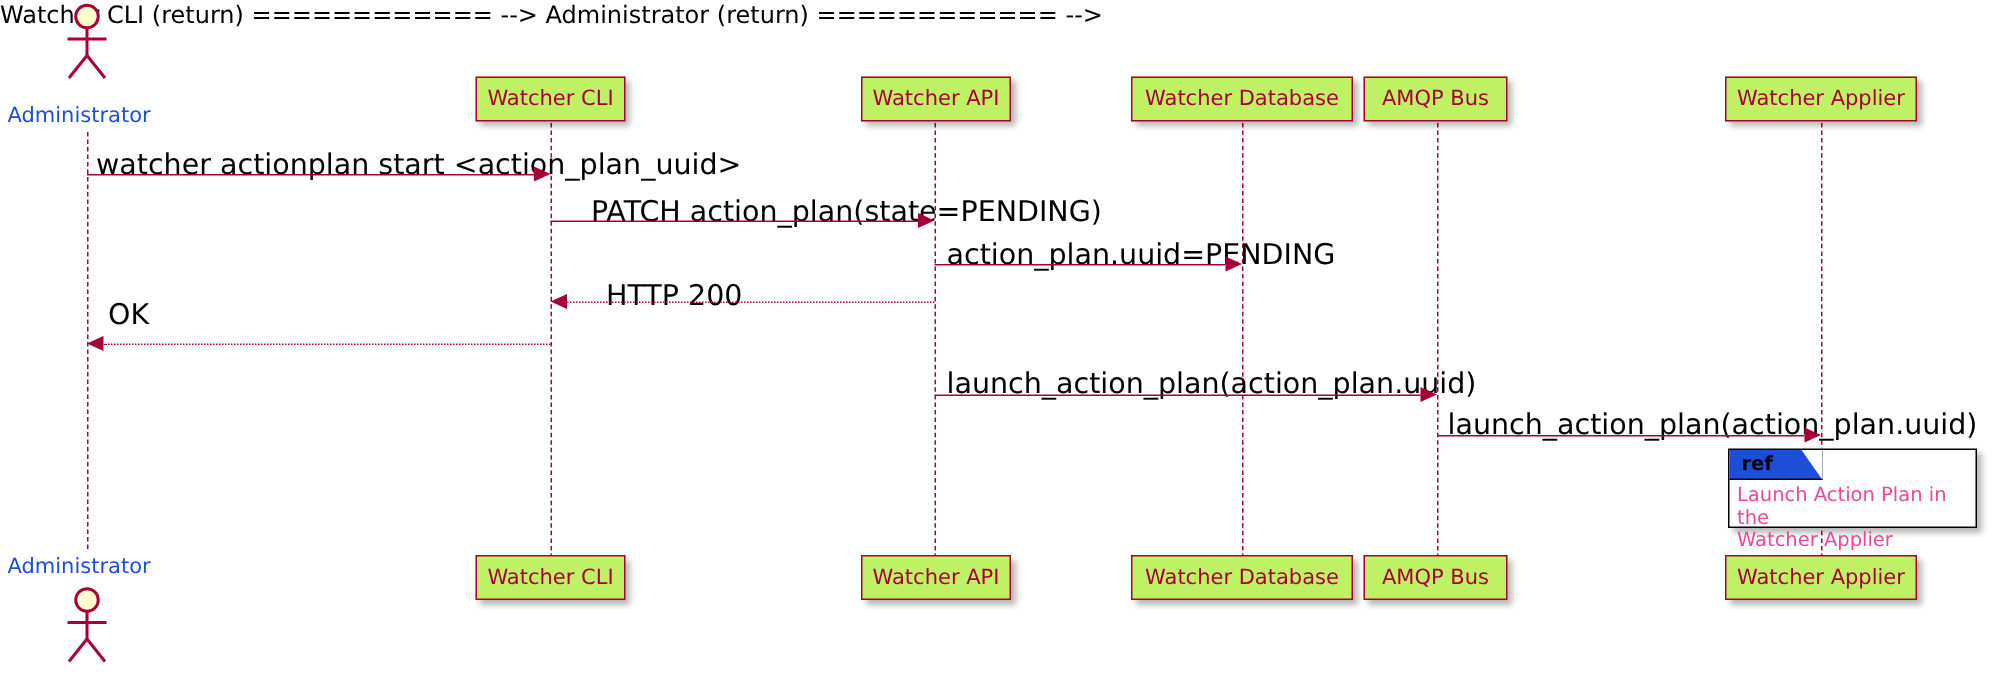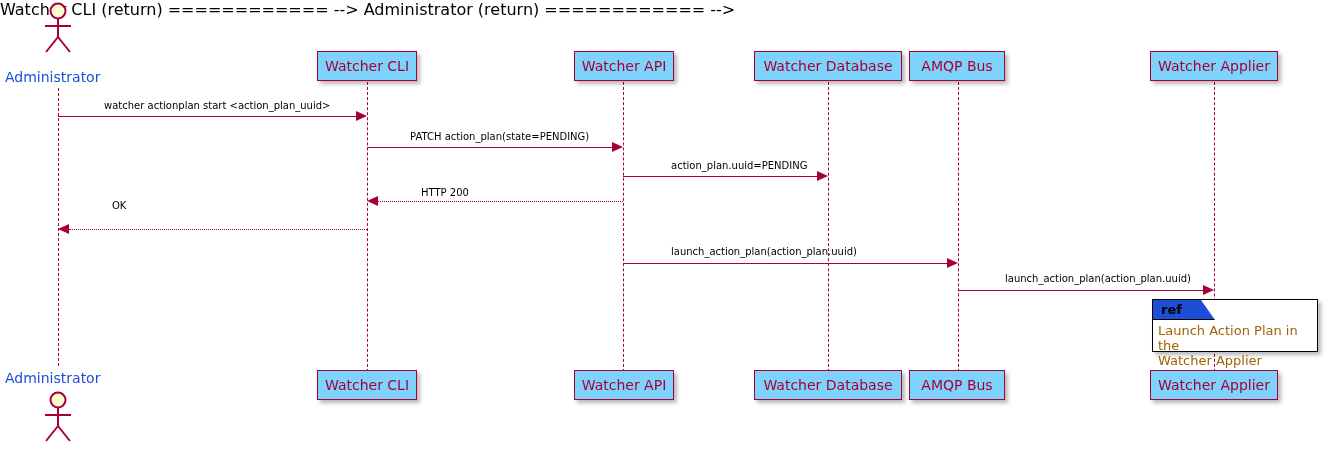--- a/index.html
+++ b/index.html
@@ -18,21 +18,21 @@
     overflow: hidden;
   }
   .lifeline {
     position: absolute;
     width: 0;
     border-left: 1px dashed #A80036;
     top: 0;
   }
   .pbox {
     position: absolute;
-    background: #7dd3fc;
+    background: #bef264;
     border: 1.5px solid #A80036;
     box-sizing: border-box;
     font-size: 14px;
     color: #A80036;
     text-align: center;
     line-height: 1;
     white-space: nowrap;
     box-shadow: 3px 3px 4px rgba(0,0,0,0.28);
     display: flex;
     align-items: center;
@@ -69,25 +69,24 @@
     border-bottom: 5px solid transparent;
     border-left: 11px solid #A80036;
   }
   .arrowhead.left {
     border-top: 5px solid transparent;
     border-bottom: 5px solid transparent;
     border-right: 11px solid #A80036;
   }
   .msg-label {
     position: absolute;
-    font-size: 10px;
+    font-size: 19px;
     color: #000000;
     white-space: nowrap;
     line-height: 1;
-    margin-left: 40px;
   }
   .refbox {
     position: absolute;
     background: #FFFFFF;
     border: 1.5px solid #000000;
     box-sizing: border-box;
     box-shadow: 3px 3px 4px rgba(0,0,0,0.28);
   }
   .reftab {
     position: absolute;
@@ -108,21 +107,21 @@
     position: absolute;
     top: 0;
     width: 0;
     height: 0;
     border-top: 20px solid #FFFFFF;
     border-left: 14px solid transparent;
   }
   .refbody {
     position: absolute;
     font-size: 13px;
-    color: #a16207;
+    color: #ec4899;
     line-height: 15px;
     white-space: pre-line;
   }
 </style>
 </head>
 <body>
 
 <div id="diagram">
 
   
@@ -159,31 +158,31 @@
   <div class="pbox top-label" style="left:1150px; top:51px; width:128px; height:30px;">
     <span>Watcher Applier</span>
   </div>
 
   
   <div class="msg-label" style="left:64px; top:101px;">watcher actionplan start &lt;action_plan_uuid&gt;</div>
   <div class="msg-line" style="left:58px; top:116px; width:298px;"></div>
   <div class="arrowhead right" style="left:356px; top:111px;"></div>
 
   
-  <div class="msg-label" style="left:370px; top:132px;">PATCH action_plan(state=PENDING)</div>
+  <div class="msg-label" style="left:394px; top:132px;">PATCH action_plan(state=PENDING)</div>
   <div class="msg-line" style="left:367px; top:147px; width:245px;"></div>
   <div class="arrowhead right" style="left:612px; top:142px;"></div>
 
   
   <div class="msg-label" style="left:631px; top:161px;">action_plan.uuid=PENDING</div>
   <div class="msg-line" style="left:623px; top:176px; width:194px;"></div>
   <div class="arrowhead right" style="left:817px; top:171px;"></div>
 
    Watcher CLI (return) ============ --&gt;
-  <div class="msg-label" style="left:381px; top:188px;">HTTP 200</div>
+  <div class="msg-label" style="left:404px; top:188px;">HTTP 200</div>
   <div class="msg-line dotted" style="left:378px; top:201px; width:245px;"></div>
   <div class="arrowhead left" style="left:367px; top:196px;"></div>
 
    Administrator (return) ============ --&gt;
   <div class="msg-label" style="left:72px; top:201px;">OK</div>
   <div class="msg-line dotted" style="left:69px; top:229px; width:298px;"></div>
   <div class="arrowhead left" style="left:58px; top:224px;"></div>
 
   
   <div class="msg-label" style="left:631px; top:247px;">launch_action_plan(action_plan.uuid)</div>

